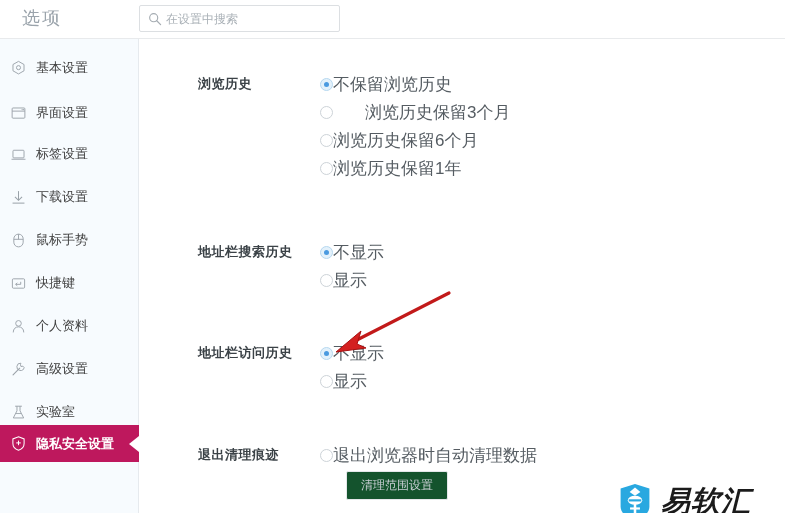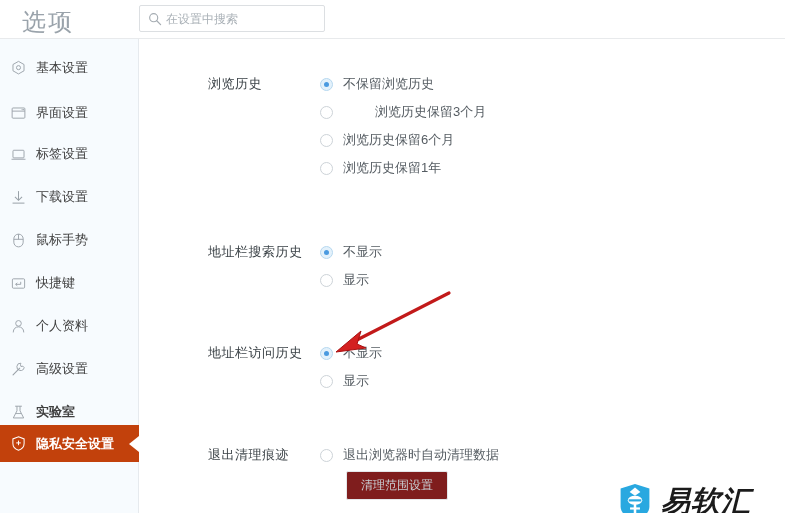--- a/index.html
+++ b/index.html
@@ -10,24 +10,24 @@
   }
   #app { position:relative; width:785px; height:513px; background:#fff; }
 
   
   .header {
     position:absolute; left:0; top:0; width:785px; height:39px;
     background:#ffffff; border-bottom:1px solid #e8eaec;
   }
   .header-title {
     position:absolute; left:22px; top:6px;
-    font-size:24px; color:#9aa3ab; letter-spacing:2px; font-weight:400;text-align:center;
+    font-size:18px; color:#9aa3ab; letter-spacing:2px; font-weight:400;text-align:center;
   }
   .search-wrap {
-    position:absolute; left:139px; top:5px; width:186px; height:27px;
+    position:absolute; left:139px; top:5px; width:201px; height:27px;
     border:1px solid #dcdfe2; border-radius:2px; background:#fff;
   }
   .search-icon {
     position:absolute; left:8px; top:6px; width:14px; height:14px;
   }
   .search-input {
     position:absolute; left:26px; top:0; width:170px; height:25px;
     border:none; outline:none; background:transparent;
     font-family:"Liberation Sans","DejaVu Sans",sans-serif;
     font-size:12px; color:#4a5158;
@@ -44,56 +44,56 @@
     display:flex; align-items:center; cursor:pointer;
   }
   .side-icon {
     position:absolute; left:10px; top:7px; width:17px; height:17px;
     display:block;
   }
   .side-label {
     position:absolute; left:36px; top:0; line-height:30px;
     font-size:13px; color:#404040; white-space:nowrap;
   }
-  .side-item.active { background:#c2410c; }
+  .side-item.active { background:#be185d; }
   .side-item.active .side-label { color:#ffffff; font-weight:bold; }
   .side-chevron {
     position:absolute; right:0px; top:7px; width:14px; height:16px;
   }
 
   
   .content {
     position:absolute; left:140px; top:39px; width:645px; height:474px;
     background:#fff; overflow:hidden;
   }
   .section { position:absolute; left:0; width:645px; }
   .sec-label {
     position:absolute; left:58px; font-size:13px; color:#3b4247;
-    font-weight:normal; white-space:nowrap; letter-spacing:0.5px;margin-left:10px;
+    font-weight:bold; white-space:nowrap; letter-spacing:0.5px;
   }
   .radio-row {
     position:absolute; left:180px; height:26px;
     display:flex; align-items:center; cursor:pointer;
   }
   .radio {
     width:13px; height:13px; border-radius:50%;
     border:1px solid #cdd3d8; background:#fff;
     position:relative; flex:none;
   }
   .radio.checked { background:#e3f1fb; border-color:#b6d8f0; }
   .radio.checked::after {
     content:""; position:absolute; left:3px; top:3px;
     width:5px; height:5px; border-radius:50%; background:#4a9ae0;
   }
   .radio-label {
-    margin-left:10px; font-size:13px; color:#555c62; white-space:nowrap;
+    font-size:17px; color:#555c62; white-space:nowrap;
   }
   .range-btn {
     position:absolute; left:206px; width:102px; height:29px;
-    border:1px solid #e4e7ea; background:#7f1d1d; border-radius:2px;
+    border:1px solid #e4e7ea; background:#14532d; border-radius:2px;
     font-family:"Liberation Sans","DejaVu Sans",sans-serif;
     font-size:12px; color:#c9cfd4; cursor:default;
   }
 
   
   .annot { position:absolute; left:0; top:0; width:785px; height:513px;
            pointer-events:none; }
 
   
   .watermark {
@@ -187,21 +187,21 @@
     </div>
 
     <div class="side-item" style="top:315px;">
       <svg class="side-icon" viewBox="0 0 20 20">
         <path d="M12.8 2.6 A4.3 4.3 0 1 0 16.6 7.6 L15.2 6.1 L12.9 6.5 L12.3 4.3 Z" fill="none" stroke="#9aa2a9" stroke-width="1.1"></path>
         <line x1="11.4" y1="8.5" x2="3.6" y2="16.3" stroke="#9aa2a9" stroke-width="1.3" stroke-linecap="round"></line>
       </svg>
       <span class="side-label">高级设置</span>
     </div>
 
-    <div class="side-item" style="top:358px;font-weight:bold;">
+    <div class="side-item" style="top:358px;">
       <svg class="side-icon" viewBox="0 0 20 20">
         <line x1="6" y1="2.6" x2="14" y2="2.6" stroke="#9aa2a9" stroke-width="1.1"></line>
         <path d="M8.2 2.6 L8.2 8 L3.9 16.4 L16.1 16.4 L11.8 8 L11.8 2.6" fill="none" stroke="#9aa2a9" stroke-width="1.1"></path>
         <line x1="7" y1="11.2" x2="13" y2="11.2" stroke="#9aa2a9" stroke-width="1"></line>
       </svg>
       <span class="side-label">实验室</span>
     </div>
 
     <div class="side-item active" style="top:386px; height:37px;">
       <svg class="side-icon" style="top:10px;" viewBox="0 0 20 20">

